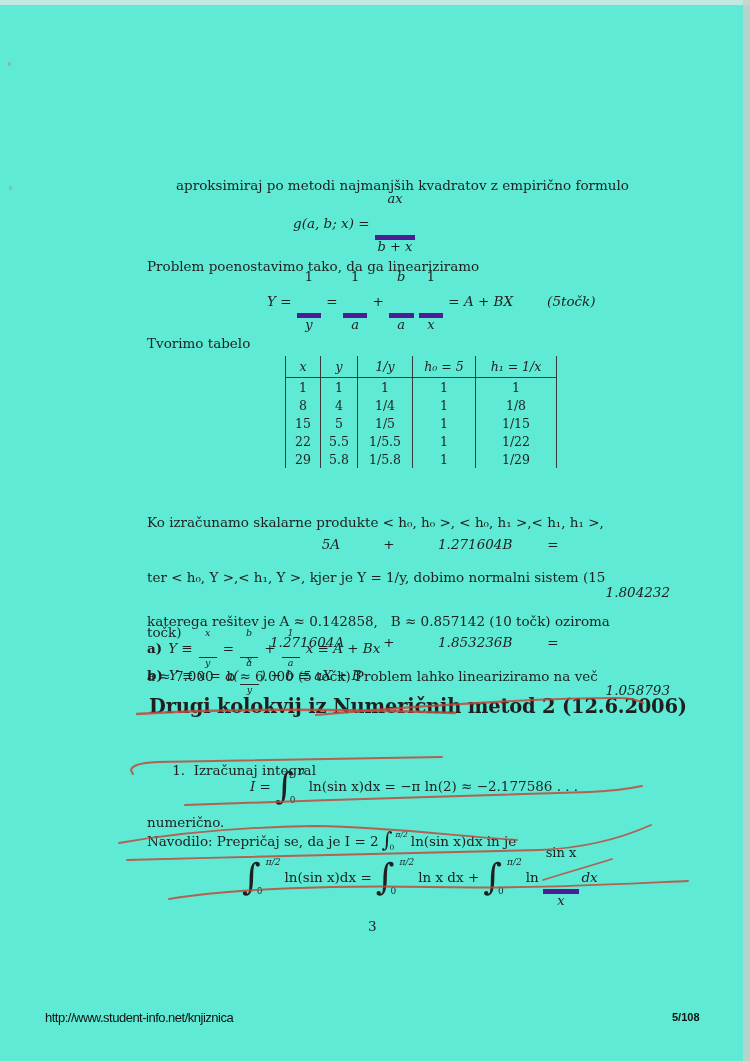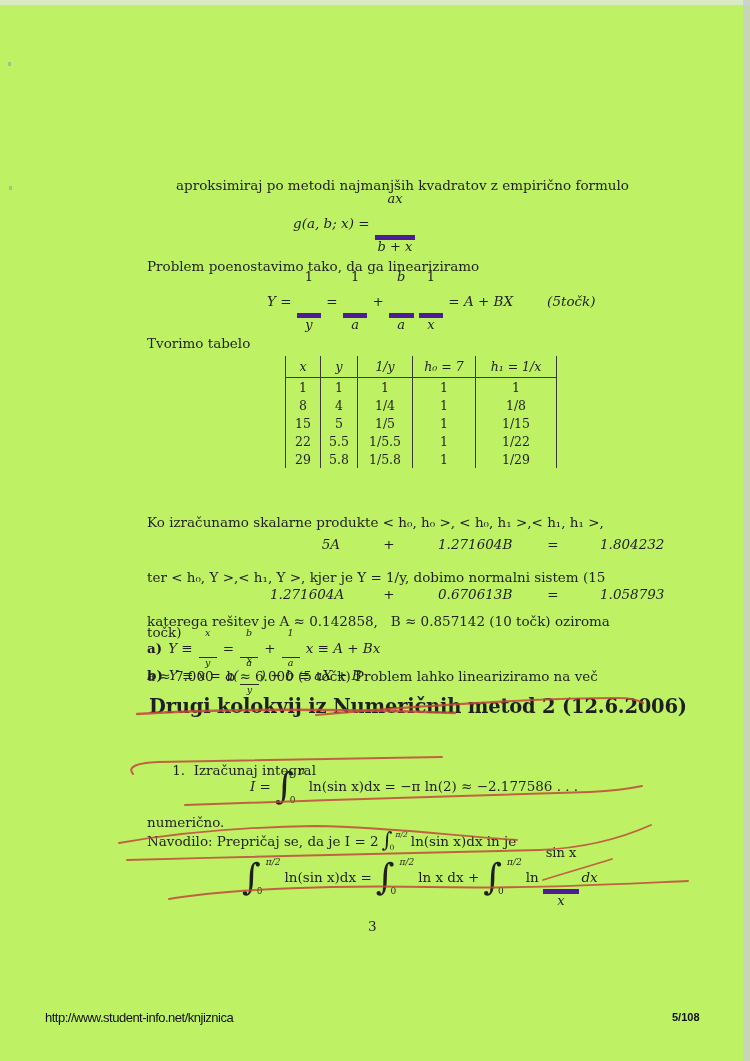--- a/index.html
+++ b/index.html
@@ -1,19 +1,19 @@
 <!DOCTYPE html>
 <html><head>
 <meta charset="utf-8">
 <style>
   html,body { margin:0; padding:0; }
   body { background:#ffffff; }
   #page {
     position:relative; width:750px; height:1061px;
-    background:#bef264; overflow:hidden;
+    background:#5eead4; overflow:hidden;
     font-family:"DejaVu Serif", serif; color:#1f1f1f;
   }
   .edge-top { position:absolute; left:0; top:0; width:750px; height:5px; background:#e3e7e6; opacity:.75; }
   .edge-right { position:absolute; right:0; top:0; width:7px; height:1061px; background:#c9cec9; opacity:.8; }
   .speck { position:absolute; width:3px; height:4px; background:#9aa0a0; opacity:.6; }
 
   .t { position:absolute; white-space:pre; font-size:13.5px; line-height:18.2px; color:#1f1f1f; }
   .it { font-style:italic; }
   .bold { font-weight:bold; }
   .row { display:flex; align-items:center; gap:5px; }
@@ -45,21 +45,21 @@
   table.data td { border-left:1px solid #3a3a3a; padding:0 4px; height:18px; }
   table.data td:last-child { border-right:1px solid #3a3a3a; }
   table.data tr.head td { border-bottom:1px solid #3a3a3a; height:21px; font-style:italic; }
 
   
   .sys { position:absolute; left:270px; top:536px; display:grid;
          grid-template-columns:70px 34px 70px 26px 72px; font-size:13.5px; font-style:italic;gap:32px; }
   .sys span { height:17.5px; line-height:17.5px; }
   .sys .r { text-align:right; }
   .sys .c { text-align:center; }
-  .sys .l { text-align:left; padding-left:2px; }
+  .sys .l { text-align:right; padding-left:2px;margin-top:48px; }
 
   .heading { position:absolute; left:149px; top:695px; font-size:19.5px; font-weight:bold;
              letter-spacing:-0.2px; white-space:pre; }
 
   .footer-url { position:absolute; left:45px; top:1010px; font-family:"Liberation Sans", sans-serif;
                 font-weight:normal; font-size:13px; letter-spacing:-0.5px; color:#111; }
   .footer-page { position:absolute; left:672px; top:1011px; font-family:"Liberation Sans", sans-serif;
                  font-weight:bold; font-size:11px; color:#111; }
 
   svg.pen { position:absolute; left:0; top:0; pointer-events:none; }
@@ -113,21 +113,21 @@
   </div>
 
   <div class="t" style="left:147px; top:334px;">Tvorimo tabelo</div>
 
   <table class="data">
     <tbody>
         <tr class="head">
       <td style="width:26px;">x</td>
       <td style="width:28px;">y</td>
       <td style="width:46px;">1/y</td>
-      <td style="width:54px;">h₀ = 7</td>
+      <td style="width:54px;">h₀ = 5</td>
       <td style="width:72px;">h₁ = 1/x</td>
     </tr>
     <tr>
       <td>1</td>
       <td>1</td>
       <td>1</td>
       <td>1</td>
       <td>1</td>
     </tr>
     <tr>
@@ -168,21 +168,21 @@
   </div>
 
   <div class="sys">
     <span class="r">5A</span>
     <span class="c">+</span>
     <span class="r">1.271604B</span>
     <span class="c">=</span>
     <span class="l">1.804232</span>
     <span class="r">1.271604A</span>
     <span class="c">+</span>
-    <span class="r">0.670613B</span>
+    <span class="r">1.853236B</span>
     <span class="c">=</span>
     <span class="l">1.058793</span>
   </div>
 
   <div class="t" style="left:147px; top:576px;">
     <div>katerega rešitev je A ≈ 0.142858,   B ≈ 0.857142 (10 točk) oziroma</div>
     <div>a ≈ 7.000   b ≈ 6.000 (5 točk) Problem lahko lineariziramo na več</div>
   </div>
 
   <div class="t row" style="left:147px; top:636px; height:24px; gap:6px;">

